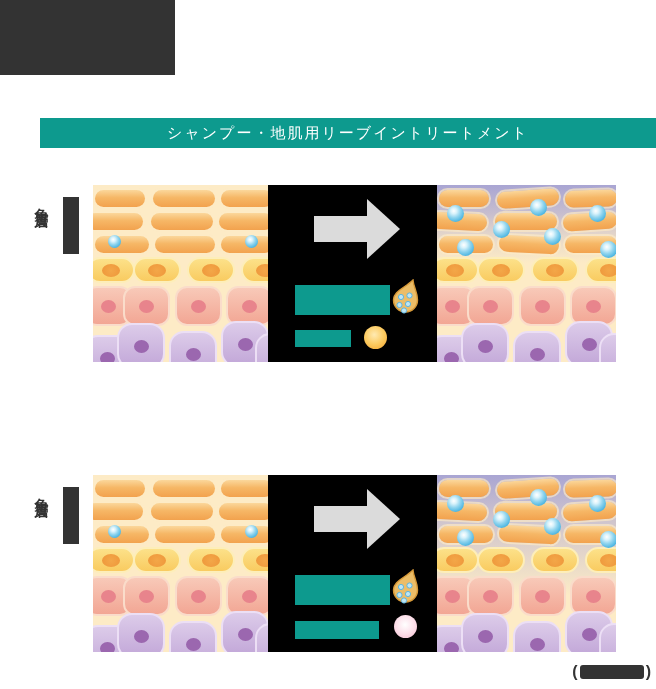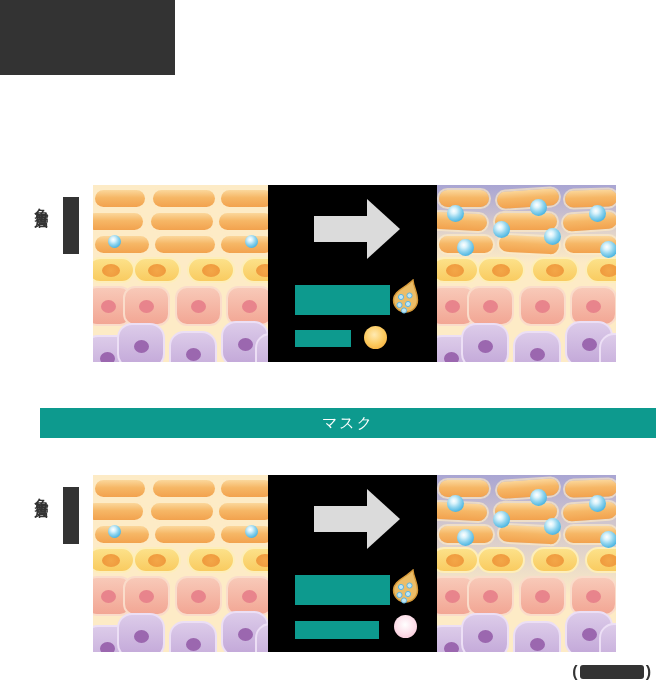--- a/index.html
+++ b/index.html
@@ -63,20 +63,23 @@
     display:flex;align-items:center;}
   .footer .redacted{display:inline-block;width:64px;height:14px;background:var(--dark);border-radius:3px;margin:0 2px;}
 </style>
 </head>
 <body>
 
 <div class="canvas">
 
   <div class="top-block"></div>
 
+  <div class="header-bar h1">
+    <span>シャンプー・地肌用リーブイントリートメント</span>
+  </div>
   <div class="side-label sl1">角質層</div>
   <div class="side-bracket sb1"></div>
 
   <div class="panel before p0b" id="panel-0-before">
       <div class="bar" style="left: 2px; top: 5px; width: 50px;"></div>
       <div class="bar" style="left: 60px; top: 5px; width: 62px;"></div>
       <div class="bar" style="left: 128px; top: 5px; width: 52px;"></div>
       <div class="bar" style="left: -6px; top: 28px; width: 56px;"></div>
       <div class="bar" style="left: 58px; top: 28px; width: 62px;"></div>
       <div class="bar" style="left: 126px; top: 28px; width: 54px;"></div>
@@ -194,23 +197,20 @@
       </div>
       <div class="sphere" style="width: 17px; height: 17px; left: 9.5px; top: 19.5px;"></div>
       <div class="sphere" style="width: 17px; height: 17px; left: 92.5px; top: 13.5px;"></div>
       <div class="sphere" style="width: 17px; height: 17px; left: 151.5px; top: 19.5px;"></div>
       <div class="sphere" style="width: 17px; height: 17px; left: 55.5px; top: 35.5px;"></div>
       <div class="sphere" style="width: 17px; height: 17px; left: 106.5px; top: 42.5px;"></div>
       <div class="sphere" style="width: 17px; height: 17px; left: 19.5px; top: 53.5px;"></div>
       <div class="sphere" style="width: 17px; height: 17px; left: 162.5px; top: 55.5px;"></div>
     </div>
 
-  <div class="header-bar h2">
-    <span>マスク</span>
-  </div>
   <div class="side-label sl2">角質層</div>
   <div class="side-bracket sb2"></div>
 
   <div class="panel before p1b" id="panel-1-before">
       <div class="bar" style="left: 2px; top: 5px; width: 50px;"></div>
       <div class="bar" style="left: 60px; top: 5px; width: 62px;"></div>
       <div class="bar" style="left: 128px; top: 5px; width: 52px;"></div>
       <div class="bar" style="left: -6px; top: 28px; width: 56px;"></div>
       <div class="bar" style="left: 58px; top: 28px; width: 62px;"></div>
       <div class="bar" style="left: 126px; top: 28px; width: 54px;"></div>

